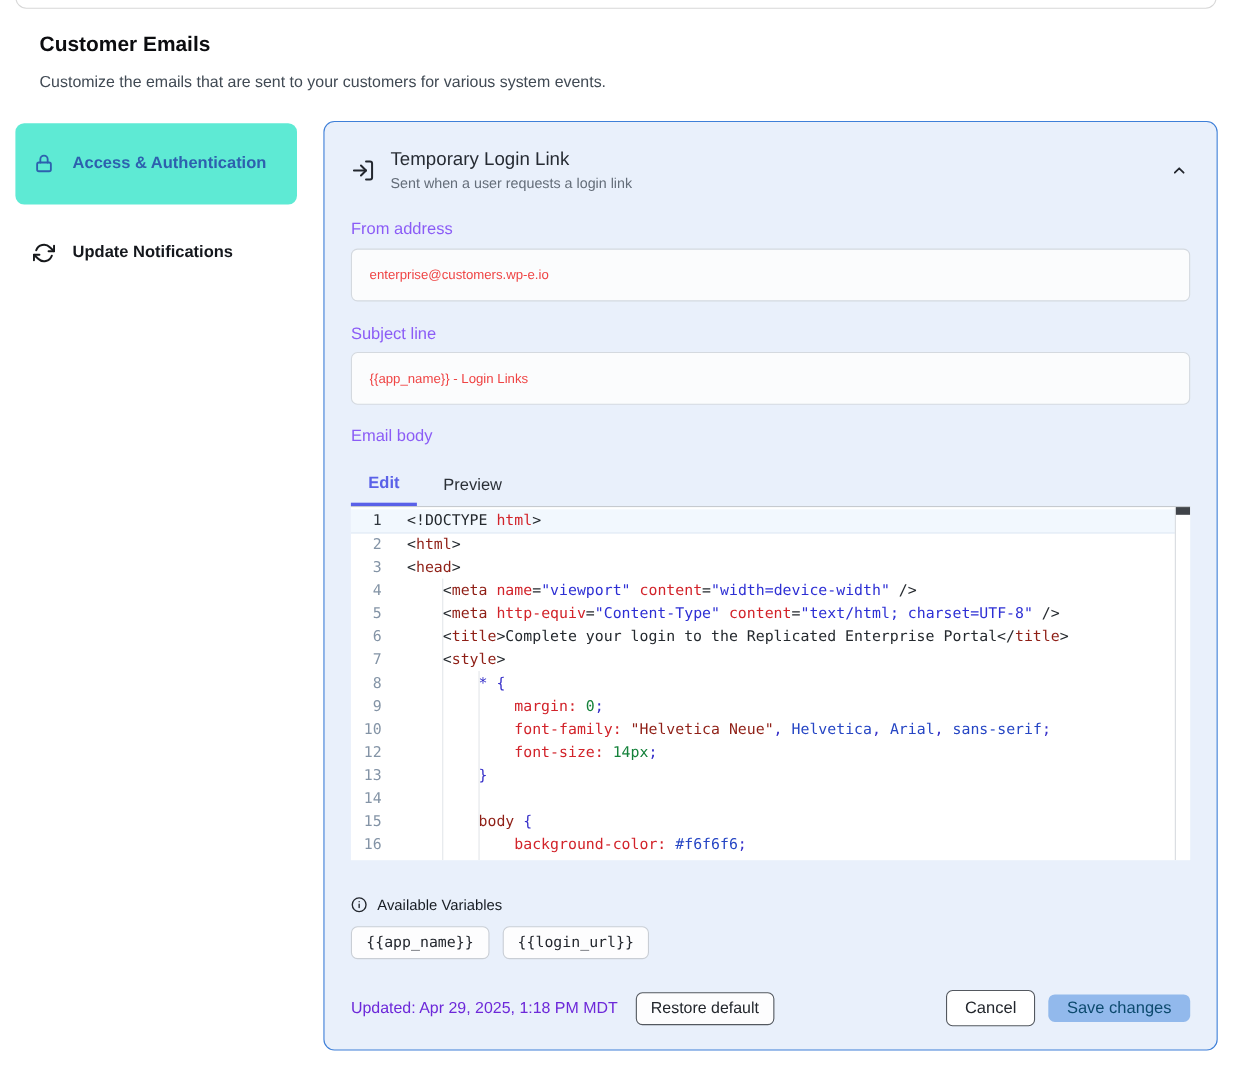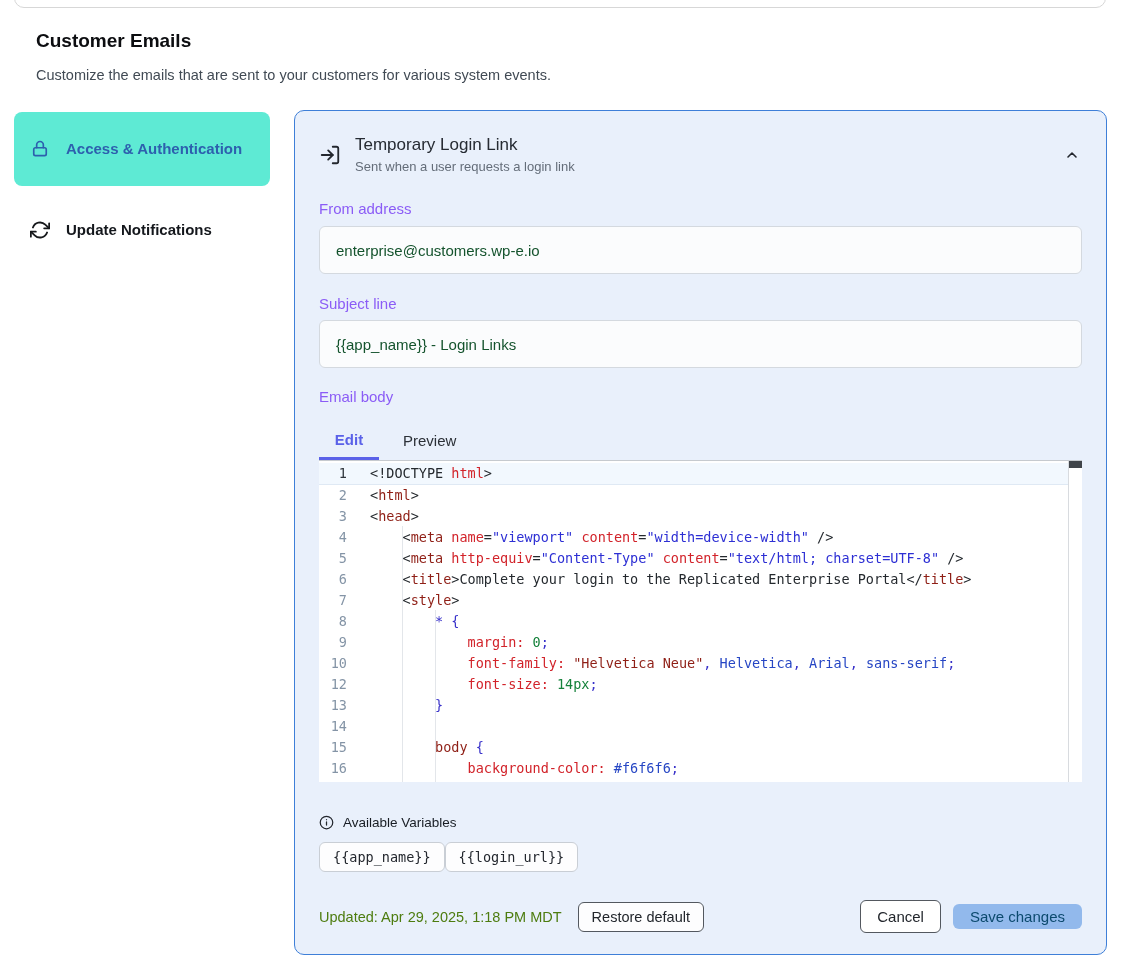--- a/index.html
+++ b/index.html
@@ -31,21 +31,21 @@
   .hdr-title { font-size:17px; font-weight:400; color:#262b33; }
   .hdr-sub { font-size:13px; color:#646d79; margin-top:4px; }
   .collapse-btn { position:absolute; right:2px; top:12px; background:none; border:none; cursor:pointer; }
 
   .field-label { font-size:15px; color:#8b5cf6; height:18px; }
   .fl-from { margin-top:18px; }
   .fl-subject { margin-top:21px; }
   .fl-body { margin-top:20px; }
   .text-input { display:block; width:100%; height:48px; margin-top:8px; padding:0 16px;
     background:#fbfcfd; border:1px solid #d4d9df; border-radius:6px;
-    font-family:"Liberation Sans", sans-serif; font-size:15px; color:#14532d; }
+    font-family:"Liberation Sans", sans-serif; font-size:12px; color:#ef4444; }
   .ti-subject { margin-top:7px; }
 
   
   .tabs { display:flex; margin-top:16px; height:38px; }
   .tab { border:none; background:none; cursor:pointer; font-size:15px; color:#2b3037;
     height:38px; line-height:34px; }
   .tab-edit { width:60px; text-align:center; font-weight:700; color:#5a61e8; border-bottom:3px solid #5a61e8; }
   .tab-preview { padding:0 24px; }
 
   
@@ -62,27 +62,27 @@
   .pl { color:#24292e; } .tg { color:#8f1f16; } .at { color:#d2232a; }
   .st { color:#2d2fd4; } .sd { color:#8f1f16; } .kw { color:#2646c4; }
   .nm { color:#15823b; } .pu { color:#3730c9; }
   
   .vscroll { position:absolute; right:0; top:0; bottom:0; width:14px; background:#fff; border-left:1px solid #d8dbdf; }
   .vthumb { position:absolute; left:0; right:0; top:0; height:7px; background:#404449; }
 
   
   .vars-head { display:flex; align-items:flex-start; gap:9px; margin-top:33px; }
   .vars-label { font-size:13.5px; color:#181d24; }
-  .chips { display:flex; margin-top:12px; }
+  .chips { display:flex; gap:12px; margin-top:12px; }
   .chip { font-family:"DejaVu Sans Mono", monospace; font-size:13.5px; color:#23272e;
     background:#fdfdfe; border:1px solid #c9ced5; border-radius:6px; padding:6px 13px; cursor:pointer; }
 
   
   .panel-footer { display:flex; align-items:center; margin-top:28px; }
-  .updated { font-size:14.5px; color:#4d7c0f; }
+  .updated { font-size:14.5px; color:#6d28d9; }
   .btn { font-family:"Liberation Sans", sans-serif; border-radius:6px; cursor:pointer; }
   .btn-restore { margin-left:16px; padding:6px 13px; font-size:14.5px; color:#22262c;
     background:#fdfdfe; border:1px solid #53585f; }
   .spacer { flex:1; }
   .btn-cancel { padding:7px 16px; font-size:15px; color:#22262c; background:#ffffff; border:1px solid #53585f; }
   .btn-save { margin-left:12px; padding:4px 17px; font-size:15px; color:#0c4a6e; background:#92b9ec; border:none; }
 
   svg { display:block; }
 </style>
 </head>

